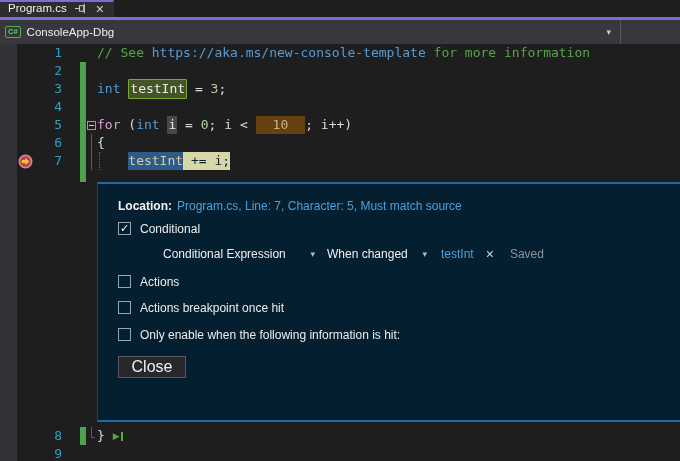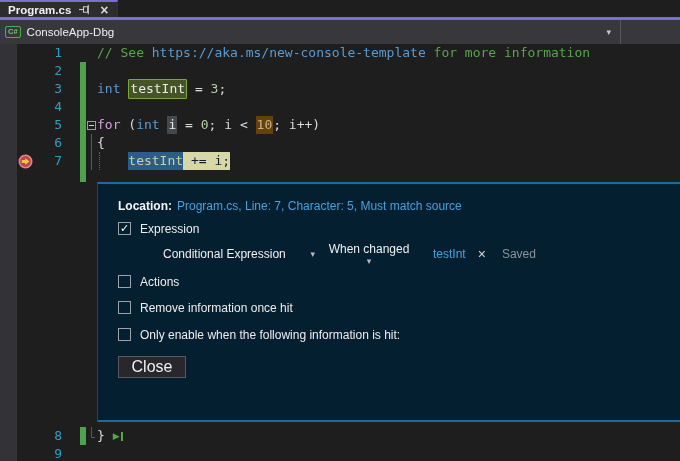--- a/index.html
+++ b/index.html
@@ -5,23 +5,23 @@
   html,body{margin:0;padding:0;}
   body{
     width:680px;height:461px;overflow:hidden;background:#1E1E1E;
     font-family:"Liberation Sans",sans-serif;-webkit-font-smoothing:antialiased;
   }
   .window{width:680px;height:461px;position:relative;background:#1E1E1E;}
 
   
   .tabbar{height:17px;background:#1E1E1E;display:flex;align-items:stretch;}
   .tab{
-    display:flex;align-items:center;gap:7px;background:#2D2D30;
+    display:flex;align-items:flex-start;gap:7px;background:#2D2D30;
     border-top:2px solid #7A6FD8;padding:0 9px 0 8px;color:#F0F0F0;
-    font-size:11.5px;box-sizing:border-box;border-right:1px solid #303034;font-weight:bold;
+    font-size:11.5px;box-sizing:border-box;border-right:1px solid #303034;
   }
   .tab-close{color:#D8D8D8;font-size:14px;line-height:1;margin-left:2px;cursor:default;}
   .accent-line{height:3px;background:#7A6FD8;}
 
   
   .toolbar{height:24px;background:#38383C;display:flex;align-items:stretch;}
   .combo{
     display:flex;align-items:center;flex:0 0 621px;box-sizing:border-box;
     padding-left:5px;gap:6px;color:#EFEFEF;font-size:11.5px;
     border-right:1px solid #58585C;
@@ -51,21 +51,21 @@
   .dotted-guide{position:absolute;left:2px;top:0;bottom:0;border-left:1px dotted #6A6A6A;}
 
   .tk-com{color:#57A64A}
   .tk-url{color:#569CD6;}
   .tk-kw{color:#569CD6}
   .tk-ctrl{color:#D8A0DF}
   .tk-num{color:#B5CEA8}
   .tk-pl{color:#DCDCDC}
   .tk-defhl{color:#EAEAEA;background:#445426;border:1px solid #7CA838;border-radius:1px;padding:0 1px;}
   .tk-refhl{color:#EAEAEA;background:#45494E;padding:0 1px;}
-  .tk-numhl{color:#C9B289;background:#66400F;padding:0 1px;}
+  .tk-numhl{color:#C9B289;background:#66400F;padding:0 17px;}
   .tk-selblue{color:#D3CF9E;background:#2E5C8A;}
   .tk-stmtyellow{color:#10212E;background:#D7D7A8;}
 
   .run-icon{display:inline-flex;align-items:center;margin-left:8px;color:#57A64A;}
   .run-tri{font-size:9px;line-height:1;font-family:"DejaVu Sans",sans-serif;}
   .run-bar{width:2px;height:9px;background:#57A64A;margin-left:1px;}
 
   
   .bp-dialog{
     margin-left:97px;height:240px;box-sizing:border-box;
@@ -81,21 +81,21 @@
     width:13px;height:13px;flex:none;border:1px solid #9AA2AA;box-sizing:border-box;
     display:inline-flex;align-items:center;justify-content:center;margin-right:9px;background:transparent;
   }
   .chk-mark{color:#FFFFFF;font-size:11px;line-height:1;font-family:"DejaVu Sans",sans-serif;}
   .mt8{margin-top:8px;} .mt10{margin-top:10px;} .mt11{margin-top:11px;}
   .mt12{margin-top:12px;} .mt16{margin-top:12px;}
   .cond-row{display:flex;align-items:center;padding-left:45px;height:16px;}
   .sel{display:flex;align-items:center;justify-content:space-between;color:#F0F0F0;}
   .sel .caret{color:#B8B8B8;font-size:9px;font-family:"DejaVu Sans",sans-serif;}
   .sel1{width:152px;}
-  .sel2{width:100px;margin-left:4px;flex-direction:column;}
+  .sel2{width:100px;margin-left:12px;}
   .cond-expr{margin-left:14px;color:#4BA0DC;}
   .cond-del{margin-left:12px;color:#D2D8DE;font-size:14px;line-height:1;}
   .cond-saved{margin-left:16px;color:#8A949C;}
   .addcond-row{padding-left:45px;height:15px;margin-top:3px;display:flex;align-items:center;}
   .link-blue{color:#4BA0DC;}
   .close-btn{
     margin-top:14px;width:68px;height:22px;background:#28282C;color:#F0F0F0;
     border:1px solid #5A5A5E;font-size:16px;font-family:"Liberation Sans",sans-serif;
     display:flex;align-items:center;justify-content:center;
   }
@@ -214,21 +214,21 @@
     <div class="bp-dialog">
       <div class="loc-row">
         <span class="loc-label">Location:</span>
         <span class="loc-value">Program.cs, Line: 7, Character: 5, Must match source</span>
       </div>
 
       <div class="chk-row mt8">
         <span class="chk">
           <span class="chk-mark">✓</span>
         </span>
-        <span>Expression</span>
+        <span>Conditional</span>
       </div>
 
       <div class="cond-row mt10">
         <span class="sel sel1">
           <span>Conditional Expression</span>
           <span class="caret">▾</span>
         </span>
         <span class="sel sel2">
           <span>When changed</span>
           <span class="caret">▾</span>
@@ -239,21 +239,21 @@
       </div>
 
 
       <div class="chk-row mt16">
         <span class="chk"></span>
         <span>Actions</span>
       </div>
 
       <div class="chk-row mt11">
         <span class="chk"></span>
-        <span>Remove information once hit</span>
+        <span>Actions breakpoint once hit</span>
       </div>
 
       <div class="chk-row mt12">
         <span class="chk"></span>
         <span>Only enable when the following information is hit:</span>
       </div>
 
       <button class="close-btn">Close</button>
     </div>
 

